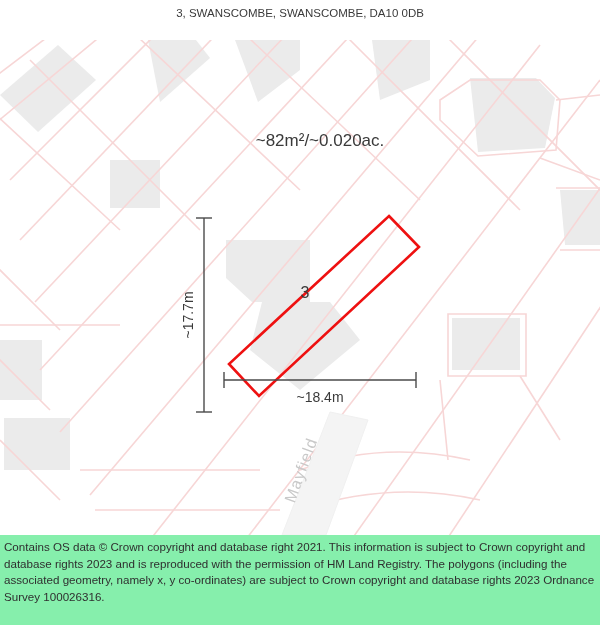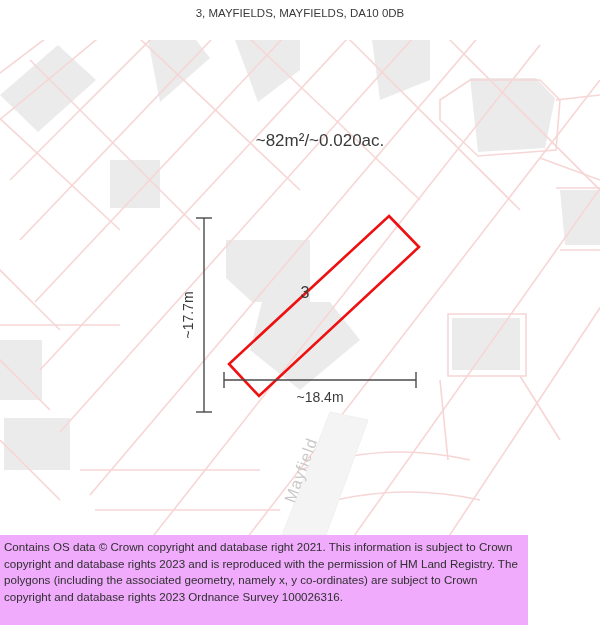--- a/index.html
+++ b/index.html
@@ -52,23 +52,23 @@
     overflow: hidden;
   }
   .map svg {
     display: block;
   }
   
   .footer {
     position: absolute;
     top: 535px;
     left: 0;
-    width: 528px;
+    width: 600px;
     height: 90px;
-    background: #f0abfc;
+    background: #86efac;
     box-sizing: border-box;
     padding: 4px 4px 0 4px;
   }
   .footer p {
     margin: 0;
     font-size: 11.6px;
     line-height: 16.5px;
     color: #2f2f2f;
   }
   
@@ -89,21 +89,21 @@
     fill: #c9c9c9;
     letter-spacing: 1px;
   }
 </style>
 </head>
 <body>
 
 <div class="page">
 
   <div class="header">
-    <div class="title">3, MAYFIELDS, MAYFIELDS, DA10 0DB</div>
+    <div class="title">3, SWANSCOMBE, SWANSCOMBE, DA10 0DB</div>
   </div>
 
   <div class="map">
     <svg width="600" height="495" viewBox="0 0 600 495" xmlns="http://www.w3.org/2000/svg">
 
       <g fill="#ebebeb" stroke="none">
         <polygon points="0,55 58,5 96,40 38,92"></polygon>
         <polygon points="148,0 196,0 210,18 160,62"></polygon>
         <polygon points="235,0 300,0 300,30 258,62"></polygon>
         <polygon points="372,0 430,0 430,40 380,60"></polygon>

